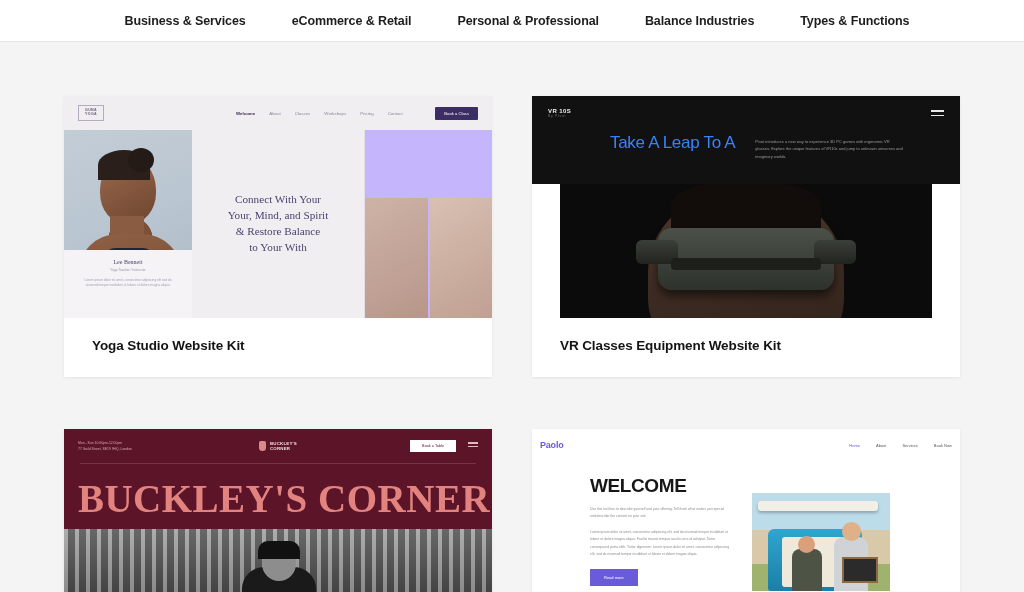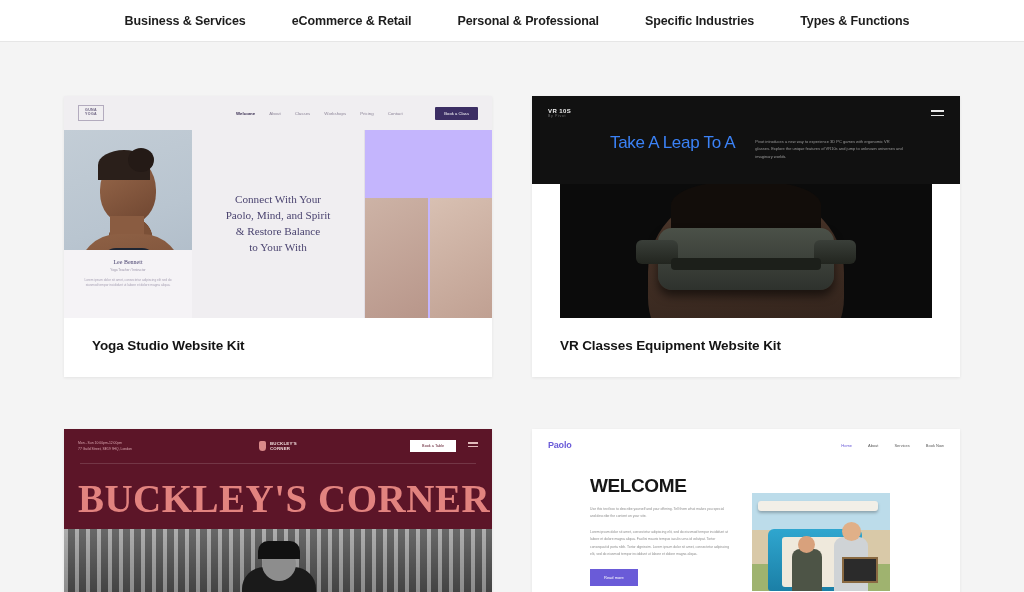--- a/index.html
+++ b/index.html
@@ -204,21 +204,21 @@
   }
   .bk-man {
     position:absolute; left: 178px; bottom: 0; width: 74px; height: 66px;
     background: #1a1a1a; border-radius: 22px 22px 0 0;
   }
   .bk-man .h { position:absolute; left: 20px; top: -20px; width: 34px; height: 34px; border-radius:50%; background:#8d8d8d;}
   .bk-man .cap{ position:absolute; left: 16px; top: -26px; width: 42px; height: 18px; border-radius: 10px 10px 0 0; background:#111;}
 
   
   .pa { background: #ffffff; height: 100%; }
-  .pa-bar { height: 32px; display:flex; align-items:center; padding: 0 16px; }
+  .pa-bar { height: 32px; display:flex; align-items:center; padding: 0 8px; }
   .pa-logo { color:#6a5bd8; font-size: 9px; font-weight: bold; letter-spacing:-.2px;}
   .pa-nav { margin-left:auto; display:flex; gap: 16px; }
   .pa-nav span { font-size: 4px; color:#5b5b5b;}
   .pa-nav span.on { color:#6a5bd8; }
   .pa-body { display:flex; gap: 22px; padding: 14px 30px 0 58px;}
   .pa-left { width: 140px; }
   .pa-h1 { font-size: 19px; font-weight: bold; color:#161616; letter-spacing:-.4px;}
   .pa-p { font-size: 3.4px; color:#8d8d8d; line-height: 2.1; margin-top: 9px;}
   .pa-btn { margin-top: 11px; background:#6a5bd8; color:#fff; font-size:4px; padding: 6px 14px; display:inline-block;}
   .pa-img {
@@ -243,21 +243,21 @@
   .pa-woman .hd { position:absolute; left:6px; top:-13px; width:17px; height:17px; border-radius:50%; background:#d8a17c;}
   .pa-board { position:absolute; right: 12px; bottom: 8px; width: 36px; height: 26px; background:#2b2b2b; border: 2px solid #8a6a42;}
 </style>
 </head>
 <body>
 
 <div class="topnav">
   <div class="topnav-item">Business &amp; Services</div>
   <div class="topnav-item">eCommerce &amp; Retail</div>
   <div class="topnav-item">Personal &amp; Professional</div>
-  <div class="topnav-item">Specific Industries</div>
+  <div class="topnav-item">Balance Industries</div>
   <div class="topnav-item">Types &amp; Functions</div>
 </div>
 
 <div class="grid">
 
   <div class="card">
     <div class="thumb">
       <div class="yoga">
         <div class="yoga-bar">
           <div class="yoga-logo">
@@ -280,21 +280,21 @@
               <div class="hair"></div>
               <div class="bun"></div>
             <div class="neck"></div>
               <div class="torso"></div>
               <div class="top"></div>
               <div class="arm"></div>
           </div>
           <div class="yoga-mid">
             <div class="yoga-head">
               <div>Connect With Your</div>
-              <div>Paolo, Mind, and Spirit</div>
+              <div>Your, Mind, and Spirit</div>
               <div>&amp; Restore Balance</div>
               <div>to Your With</div>
             </div>
             <div class="yoga-card">
               <div class="yoga-name">Lee Bennett</div>
               <div class="yoga-role">Yoga Teacher / Instructor</div>
               <div class="yoga-lorem">Lorem ipsum dolor sit amet, consectetur adipiscing elit sed do eiusmod tempor incididunt ut labore et dolore magna aliqua.</div>
             </div>
           </div>
           <div class="yoga-right">

